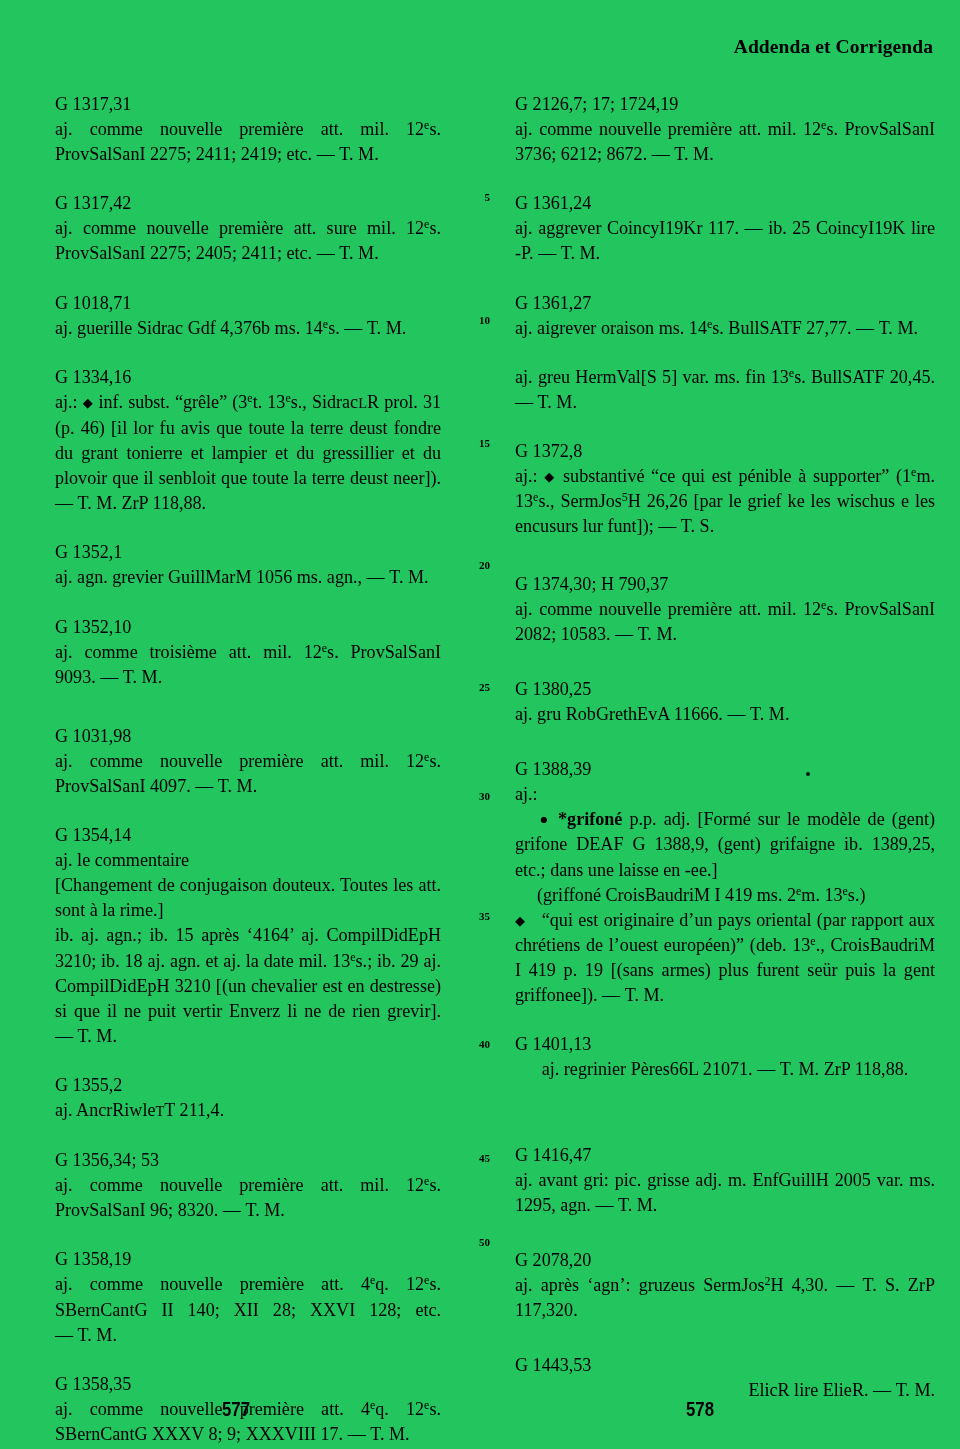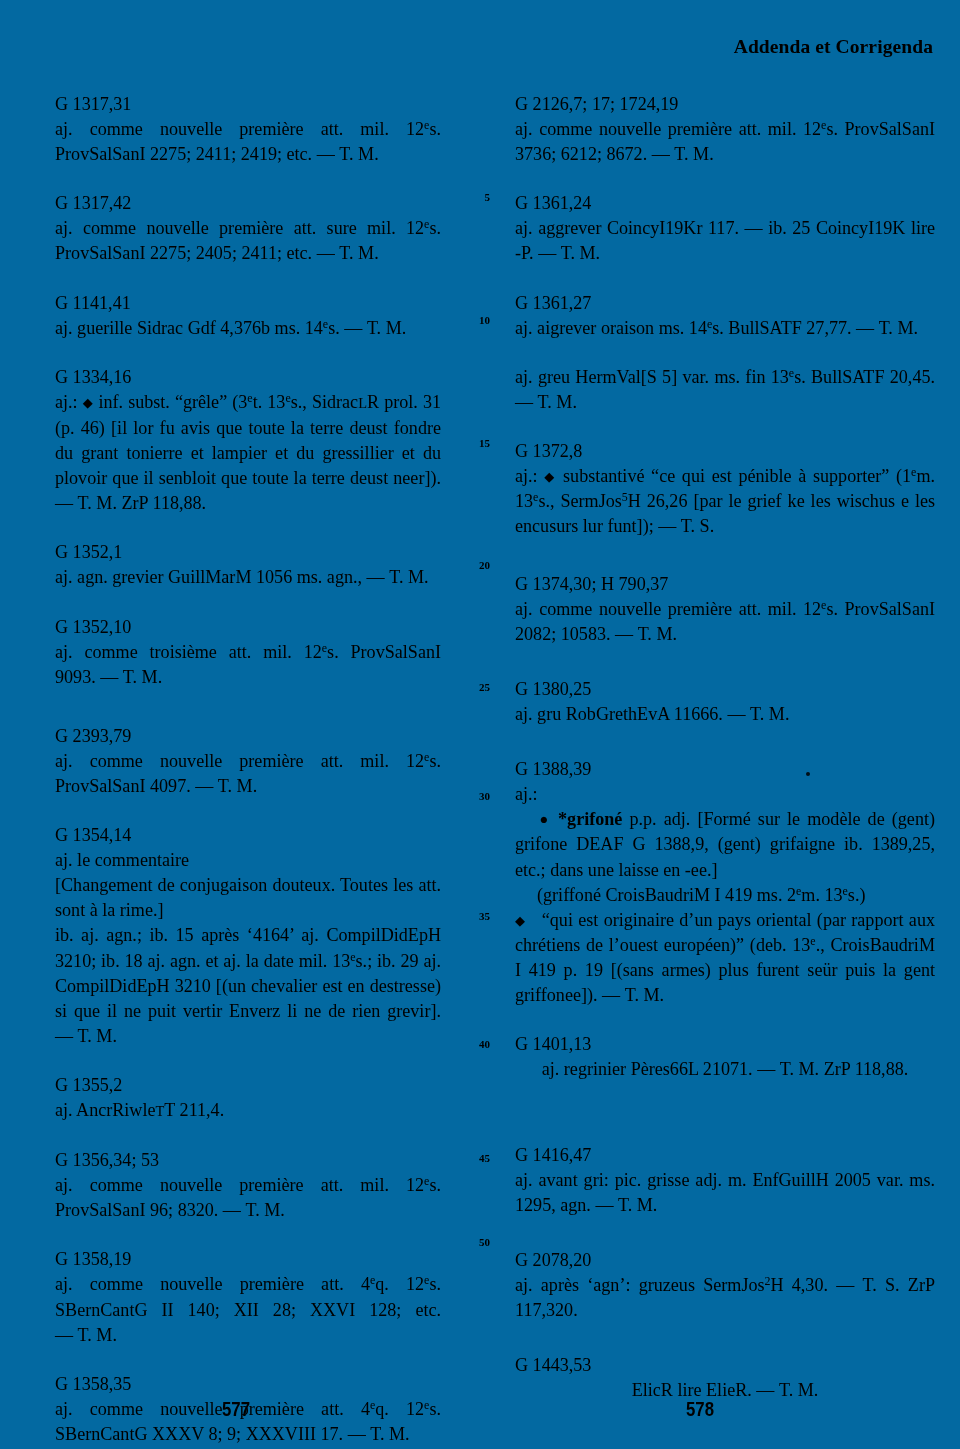--- a/index.html
+++ b/index.html
@@ -4,21 +4,21 @@
 <style>
   html, body {
     margin: 0;
     padding: 0;
     background: #ffffff;
   }
   .page {
     position: relative;
     width: 960px;
     height: 1449px;
-    background: #0369a1;
+    background: #22c55e;
     font-family: "Liberation Serif", "DejaVu Serif", serif;
     color: #000000;
     overflow: hidden;
   }
 
   
   .running-head {
     position: absolute;
     top: 36px;
     left: 515px;
@@ -108,41 +108,41 @@
       <div class="lemma">G 1317,31</div>
       <div class="body">aj. comme nouvelle première att. mil.&nbsp;12<sup class="ord">e</sup>s. ProvSalSanI 2275; 2411; 2419; etc. —&nbsp;T.&nbsp;M.</div>
     </div>
 
     <div class="entry">
       <div class="lemma">G 1317,42</div>
       <div class="body">aj. comme nouvelle première att. sure mil.&nbsp;12<sup class="ord">e</sup>s. ProvSalSanI 2275; 2405; 2411; etc. —&nbsp;T.&nbsp;M.</div>
     </div>
 
     <div class="entry">
-      <div class="lemma">G 1141,41</div>
+      <div class="lemma">G 1018,71</div>
       <div class="body">aj. <span class="it">guerille</span> Sidrac Gdf 4,376b ms. 14<sup class="ord">e</sup>s. —&nbsp;T.&nbsp;M.</div>
     </div>
 
     <div class="entry">
       <div class="lemma">G 1334,16</div>
       <div class="body">aj.: <span class="bullet-diamond">◆</span> inf. subst. “grêle” (3<sup class="ord">e</sup>t. 13<sup class="ord">e</sup>s., Sidrac<span class="sc">L</span>R prol. 31 (p.&nbsp;46) [<span class="it">il lor fu avis que toute la terre deust fondre du grant tonierre et lampier et du gressillier et du plovoir que il senbloit que toute la terre deust neer</span>]). —&nbsp;T.&nbsp;M. ZrP 118,88.</div>
     </div>
 
     <div class="entry">
       <div class="lemma">G 1352,1</div>
       <div class="body">aj. agn. <span class="it">grevier</span> GuillMarM 1056 ms. agn., —&nbsp;T.&nbsp;M.</div>
     </div>
 
     <div class="entry" style="margin-bottom:34px">
       <div class="lemma">G 1352,10</div>
       <div class="body">aj. comme troisième att. mil.&nbsp;12<sup class="ord">e</sup>s. ProvSalSanI 9093. —&nbsp;T.&nbsp;M.</div>
     </div>
 
     <div class="entry">
-      <div class="lemma">G 2393,79</div>
+      <div class="lemma">G 1031,98</div>
       <div class="body">aj. comme nouvelle première att. mil.&nbsp;12<sup class="ord">e</sup>s. ProvSalSanI 4097. —&nbsp;T.&nbsp;M.</div>
     </div>
 
     <div class="entry">
       <div class="lemma">G 1354,14</div>
       <div class="body" style="text-align:left">aj. le commentaire</div>
       <div class="body">[Changement de conjugaison douteux. Toutes les att. sont à la rime.]</div>
       <div class="body">ib. aj. agn.; ib. 15 après ‘4164’ aj. CompilDidEpH 3210; ib. 18 aj. agn. et aj. la date mil.&nbsp;13<sup class="ord">e</sup>s.; ib. 29 aj. CompilDidEpH 3210 [(un chevalier est en <span class="it">destresse</span>) <span class="it">si que il ne puit vertir Enverz li ne de rien grevir</span>]. —&nbsp;T.&nbsp;M.</div>
     </div>
 
@@ -222,21 +222,21 @@
       <div class="body">aj. avant <span class="it">gri</span>: pic. <span class="it">grisse</span> adj. m. EnfGuillH 2005 var. ms. 1295, agn. —&nbsp;T.&nbsp;M.</div>
     </div>
 
     <div class="entry" style="margin-bottom:30px">
       <div class="lemma">G 2078,20</div>
       <div class="body">aj. après ‘agn’: <span class="it">gruzeus</span> SermJos<sup class="num">2</sup>H 4,30. —&nbsp;T.&nbsp;S. ZrP 117,320.</div>
     </div>
 
     <div class="entry">
       <div class="lemma">G 1443,53</div>
-      <div class="body" style="text-align:center">ElicR <span class="it">lire</span> ElieR. —&nbsp;T.&nbsp;M.</div>
+      <div class="body" style="text-align:right">ElicR <span class="it">lire</span> ElieR. —&nbsp;T.&nbsp;M.</div>
     </div>
 
   </div>
 
   <div class="speck" style="left:806px; top:772px;"></div>
 
   <div id="linenum-layer">
       <div class="linenum" style="left: 462px; top: 191px;">5</div>
       <div class="linenum" style="left: 462px; top: 314px;">10</div>
       <div class="linenum" style="left: 462px; top: 437px;">15</div>

